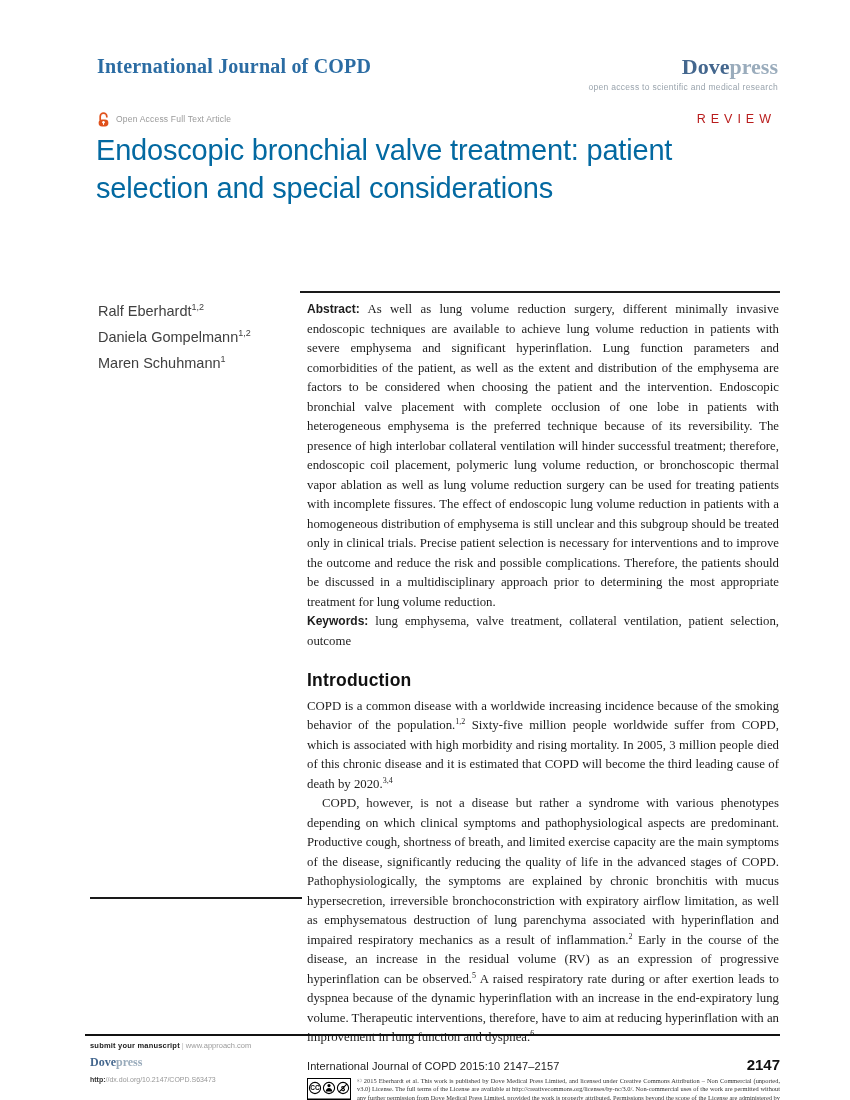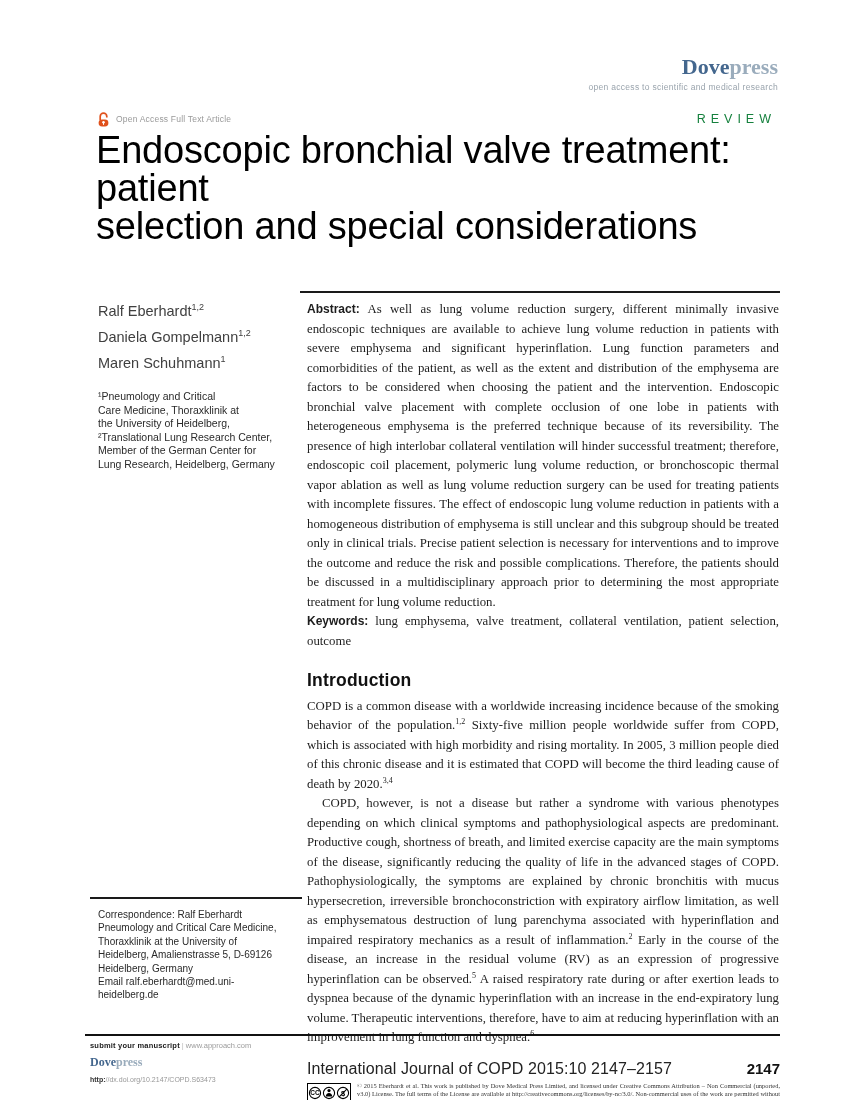--- a/index.html
+++ b/index.html
@@ -8,24 +8,24 @@
   .page { position:absolute; inset:0; background:#fff; overflow:hidden; }
 
   
   .journal-name { position:absolute; left:97px; top:55px; font-family:"Liberation Serif", serif; font-weight:bold; font-size:20px; letter-spacing:0.2px; }
   .dove-logo-top { position:absolute; right:72px; top:54px; font-family:"Liberation Serif", serif; font-weight:bold; font-size:22px; }
   .dove-part1 { }
   .dove-part2 { }
   .tagline { position:absolute; right:72px; top:82px; font-size:8.5px; color:#9aa4ad; letter-spacing:0.3px; }
   .oa-row { position:absolute; left:97px; top:111px; display:flex; align-items:center; gap:6px; }
   .oa-label { font-size:8.5px; color:#999; letter-spacing:0.2px; }
-  .article-type { position:absolute; right:74px; top:112px; font-size:12.5px; letter-spacing:5px; color:#15803d; font-weight:500; }
+  .article-type { position:absolute; right:74px; top:112px; font-size:12.5px; letter-spacing:5px; color:#b91c1c; font-weight:500; }
 
   
-  .title { position:absolute; left:96px; top:131px; width:680px; font-size:38px; line-height:38px; font-weight:400; color:#000000; letter-spacing:-0.2px; }
+  .title { position:absolute; left:96px; top:131px; width:680px; font-size:29px; line-height:38px; font-weight:400; color:#0369a1; letter-spacing:-0.2px; }
 
   
   .authors { position:absolute; left:98px; top:296px; font-size:14.5px; line-height:22px; color:#404040; }
   .authors sup { font-size:9px; }
   .affiliations { position:absolute; left:98px; top:390px; width:205px; font-size:10.5px; line-height:13.6px; color:#2a2a2a; }
 
   .corr-rule { position:absolute; left:90px; top:897px; width:212px; height:2px; background:#1a1a1a; }
   .correspondence { position:absolute; left:98px; top:908px; width:212px; font-size:10px; line-height:13.4px; color:#2a2a2a; }
 
   
@@ -43,30 +43,31 @@
   .submit-label { font-weight:bold; letter-spacing:0.2px; }
   .submit-sep { color:#bbb; margin:0 2px; }
   .submit-url { color:#9b9b9b; }
   .dove-logo-footer { margin-top:5px; font-family:"Liberation Serif", serif; font-weight:bold; font-size:12px; }
   .doi-line { margin-top:6px; font-size:7px; }
   .doi-prefix { font-weight:bold; color:#333; }
   .doi-rest { color:#979797; }
 
   .footer-right { position:absolute; left:307px; top:1040px; width:473px; }
   .citation-row { display:flex; justify-content:space-between; align-items:baseline; }
-  .citation { font-size:16px; color:#222; letter-spacing:0.1px;margin-top:20px; }
+  .citation { font-size:11px; color:#222; letter-spacing:0.1px;margin-top:20px; }
   .page-number { font-size:15px; font-weight:bold; color:#111; }
   .license-block { margin-top:4px; font-family:"Liberation Serif", serif; font-size:6.4px; line-height:8.4px; text-align:justify; color:#333; }
   .cc-badge { float:left; margin-right:6px; margin-top:1px; }
 </style>
 </head>
 <body>
 
 <div class="page">
 
+  <div class="journal-name" style="color:#2b6ca3;">International Journal of COPD</div>
 
   <div class="dove-logo-top">
     <span class="dove-part1" style="color:#44678e;">Dove</span><span class="dove-part2" style="color:#9aacbc;">press</span>
   </div>
   <div class="tagline">open access to scientific and medical research</div>
 
   <div class="oa-row">
     <span style="display:inline-block;line-height:0;">
       <svg width="13" height="16" viewBox="0 0 13 16">
         <path d="M3.2,9 V5.4 a3.3,3.3 0 0 1 6.6,0 V6.6" fill="none" stroke="#e0511c" stroke-width="1.7"></path>
@@ -81,36 +82,34 @@
   <div class="article-type">REVIEW</div>
 
   <h1 class="title">Endoscopic bronchial valve treatment: patient<br>selection and special considerations</h1>
 
   <div class="authors">
     <div><span>Ralf Eberhardt</span><sup>1,2</sup></div>
     <div><span>Daniela Gompelmann</span><sup>1,2</sup></div>
     <div><span>Maren Schuhmann</span><sup>1</sup></div>
   </div>
 
-  <div class="affiliations">¹Pneumology and Critical<br>Care Medicine, Thoraxklinik at<br>the University of Heidelberg,<br>²Translational Lung Research Center,<br>Member of the German Center for<br>Lung Research, Heidelberg, Germany</div>
 
   <div class="abs-rule"></div>
 
   <div class="right-col">
     <p class="para"><span class="lead-label">Abstract:</span><span> As well as lung volume reduction surgery, different minimally invasive endoscopic techniques are available to achieve lung volume reduction in patients with severe emphysema and significant hyperinflation. Lung function parameters and comorbidities of the patient, as well as the extent and distribution of the emphysema are factors to be considered when choosing the patient and the intervention. Endoscopic bronchial valve placement with complete occlusion of one lobe in patients with heterogeneous emphysema is the preferred technique because of its reversibility. The presence of high interlobar collateral ventilation will hinder successful treatment; therefore, endoscopic coil placement, polymeric lung volume reduction, or bronchoscopic thermal vapor ablation as well as lung volume reduction surgery can be used for treating patients with incomplete fissures. The effect of endoscopic lung volume reduction in patients with a homogeneous distribution of emphysema is still unclear and this subgroup should be treated only in clinical trials. Precise patient selection is necessary for interventions and to improve the outcome and reduce the risk and possible complications. Therefore, the patients should be discussed in a multidisciplinary approach prior to determining the most appropriate treatment for lung volume reduction.</span></p>
     <p class="para"><span class="lead-label">Keywords:</span><span> lung emphysema, valve treatment, collateral ventilation, patient selection, outcome</span></p>
 
     <h2 class="intro-heading">Introduction</h2>
 
     <p class="para"><span>COPD is a common disease with a worldwide increasing incidence because of the smoking behavior of the population.</span><sup>1,2</sup><span> Sixty-five million people worldwide suffer from COPD, which is associated with high morbidity and rising mortality. In 2005, 3 million people died of this chronic disease and it is estimated that COPD will become the third leading cause of death by 2020.</span><sup>3,4</sup></p>
     <p class="para para-indent"><span>COPD, however, is not a disease but rather a syndrome with various phenotypes depending on which clinical symptoms and pathophysiological aspects are predominant. Productive cough, shortness of breath, and limited exercise capacity are the main symptoms of the disease, significantly reducing the quality of life in the advanced stages of COPD. Pathophysiologically, the symptoms are explained by chronic bronchitis with mucus hypersecretion, irreversible bronchoconstriction with expiratory airflow limitation, as well as emphysematous destruction of lung parenchyma associated with hyperinflation and impaired respiratory mechanics as a result of inflammation.</span><sup>2</sup><span> Early in the course of the disease, an increase in the residual volume (RV) as an expression of progressive hyperinflation can be observed.</span><sup>5</sup><span> A raised respiratory rate during or after exertion leads to dyspnea because of the dynamic hyperinflation with an increase in the end-expiratory lung volume. Therapeutic interventions, therefore, have to aim at reducing hyperinflation with an improvement in lung function and dyspnea.</span><sup>6</sup></p>
   </div>
 
   <div class="corr-rule"></div>
-  <div class="correspondence">Correspondence: Ralf Eberhardt<br>Pneumology and Critical Care Medicine,<br>Thoraxklinik at the University of<br>Heidelberg, Amalienstrasse 5, D-69126<br>Heidelberg, Germany<br>Email ralf.eberhardt@med.uni-<br>heidelberg.de</div>
 
   <div class="footer-rule"></div>
 
   <div class="footer-left">
     <div class="submit-line">
       <span class="submit-label">submit your manuscript</span><span class="submit-sep">|</span><span class="submit-url">www.approach.com</span>
     </div>
     <div class="dove-logo-footer">
       <span style="color:#44678e;">Dove</span><span style="color:#9aacbc;">press</span>
     </div>

